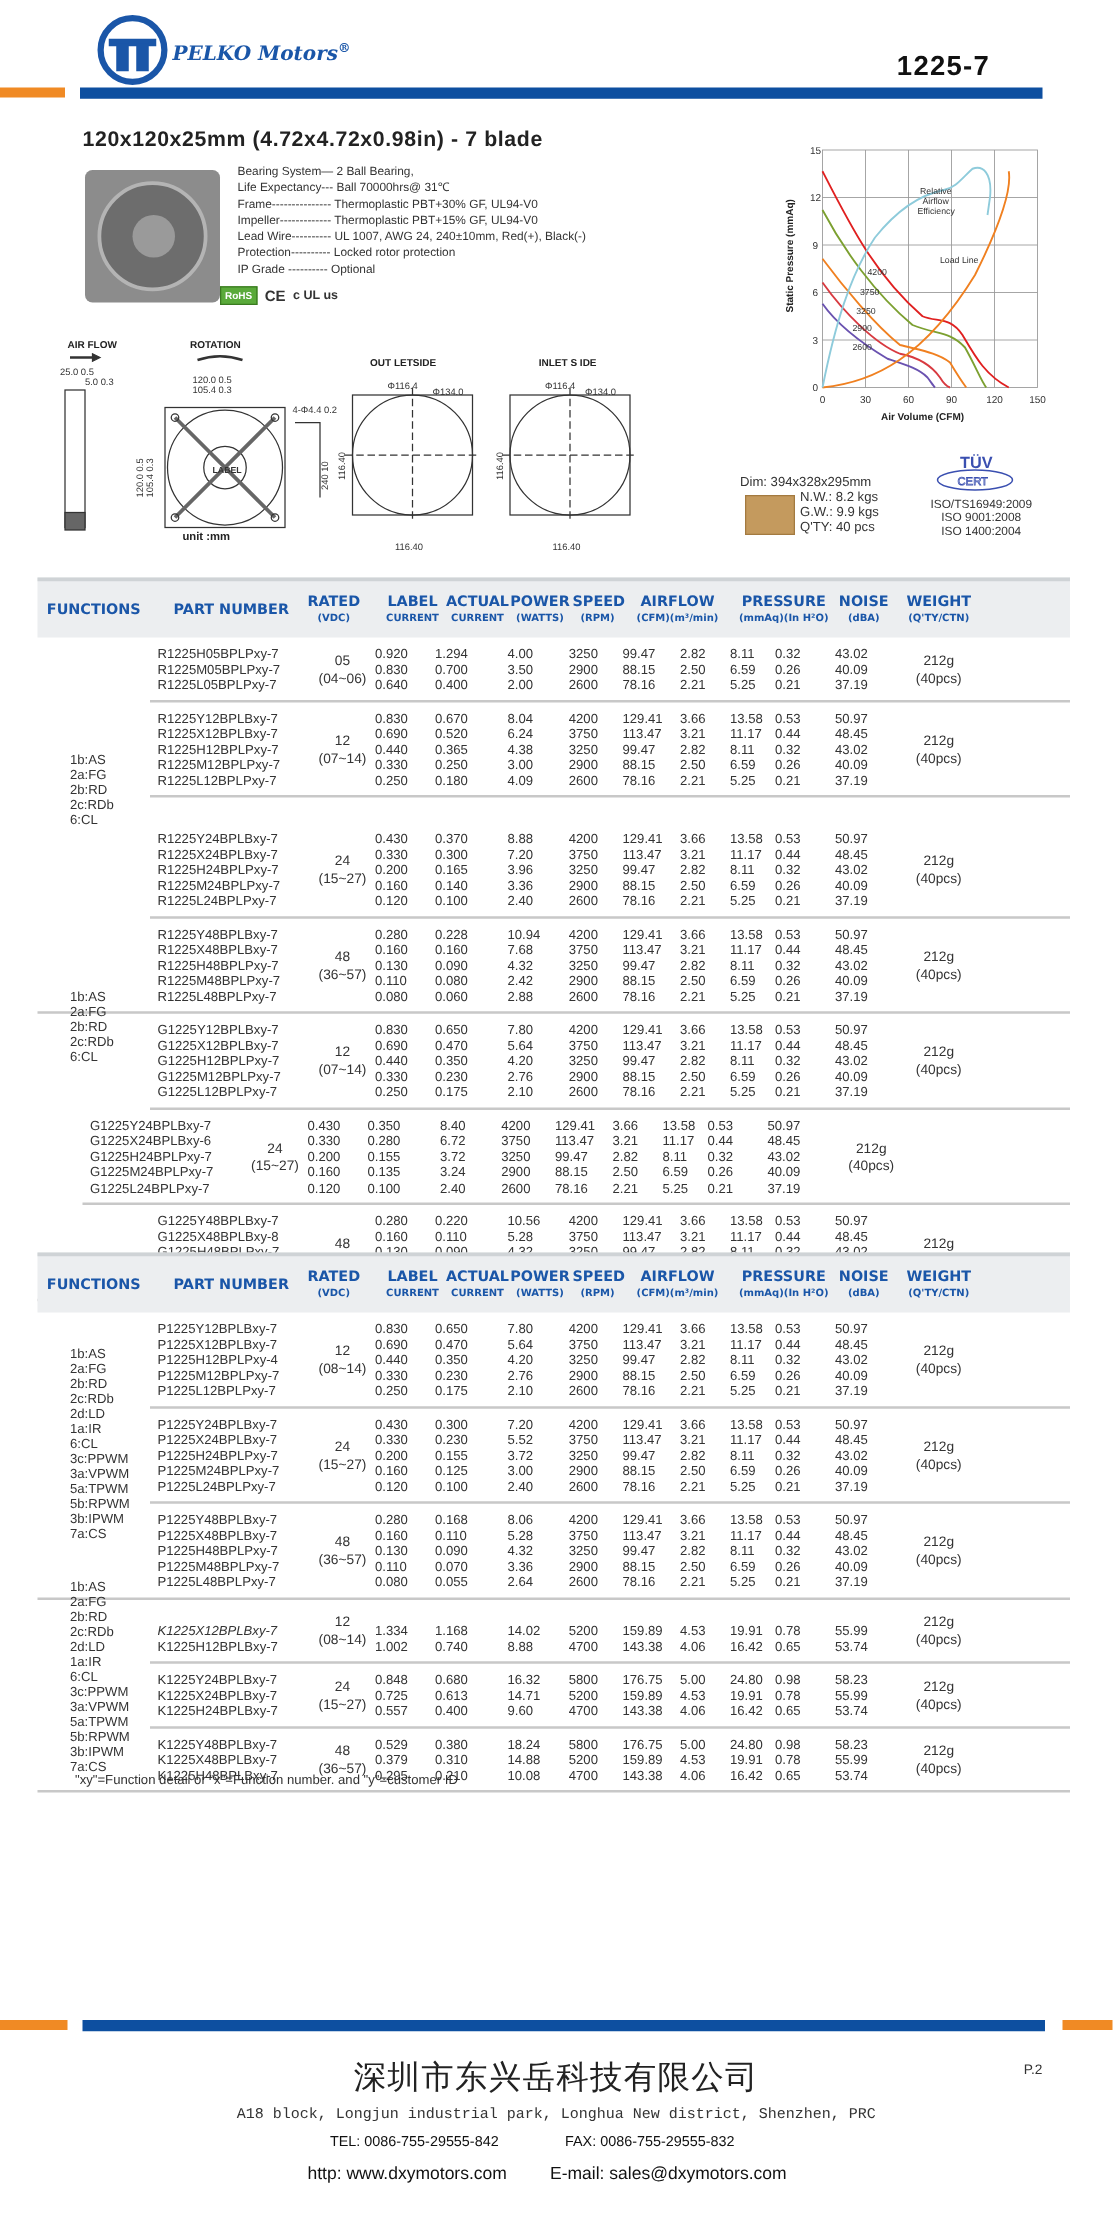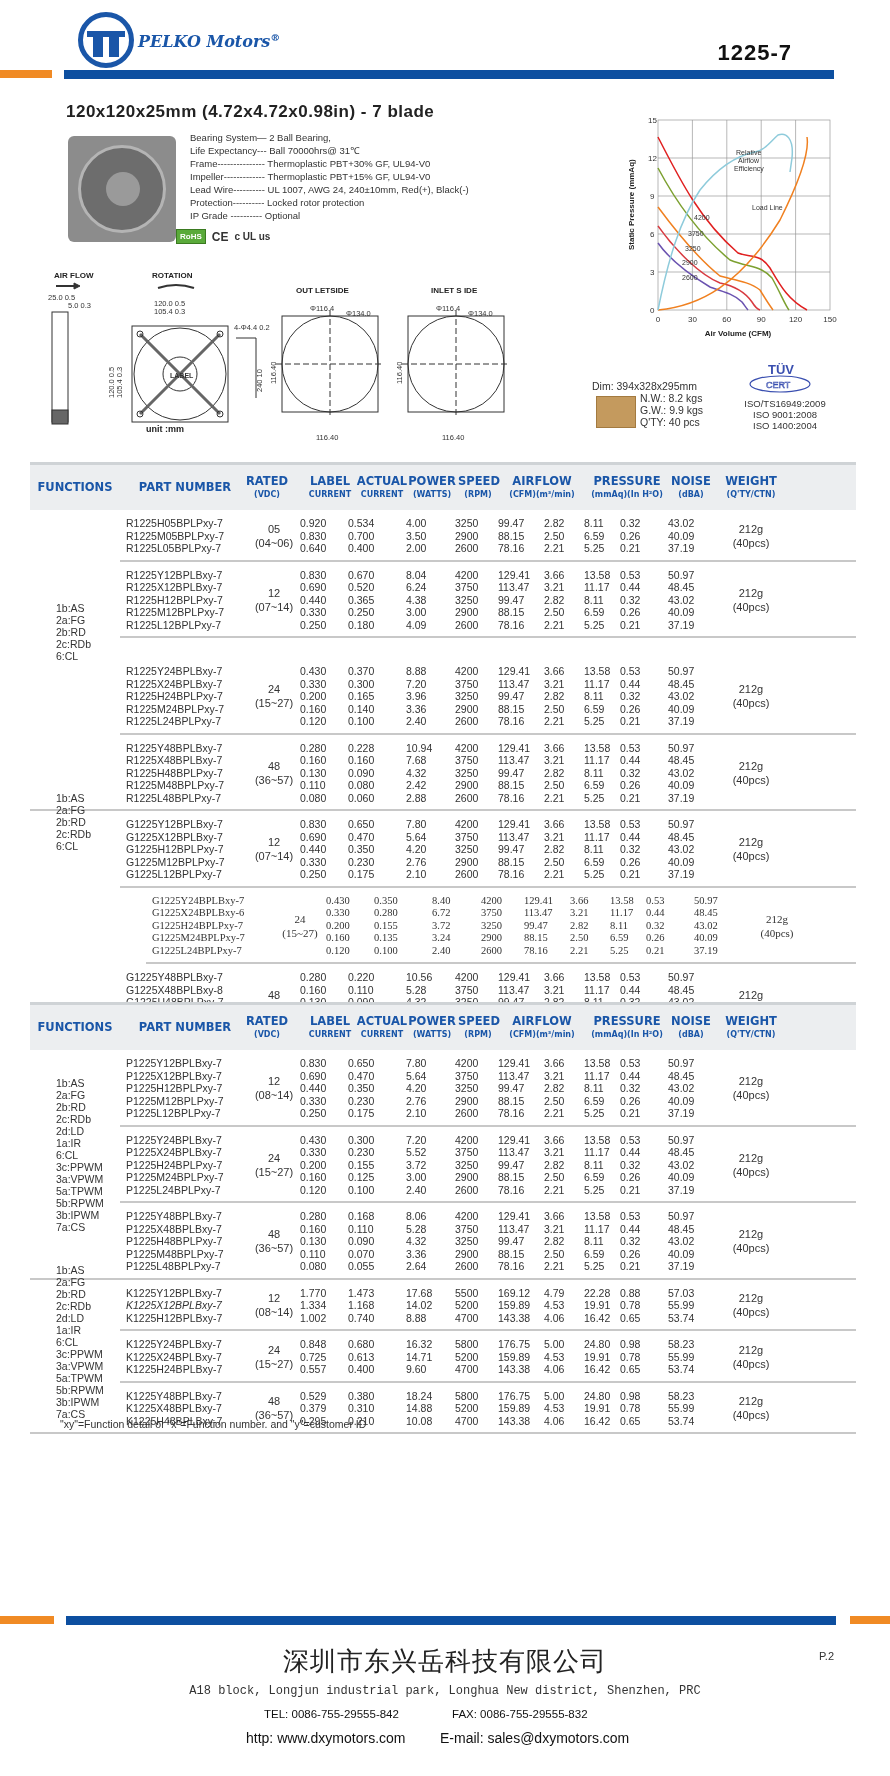--- a/index.html
+++ b/index.html
@@ -251,21 +251,21 @@
       <div class="th" style="left: 428px; width: 40px;"><span>SPEED</span><small>(RPM)</small></div>
       <div class="th" style="left: 470px; width: 84px;"><span>AIRFLOW</span><small>(CFM)(m³/min)</small></div>
       <div class="th" style="left: 556px; width: 82px;"><span>PRESSURE</span><small>(mmAq)(In H²O)</small></div>
       <div class="th" style="left: 640px; width: 42px;"><span>NOISE</span><small>(dBA)</small></div>
       <div class="th" style="left: 686px; width: 70px;"><span>WEIGHT</span><small>(Q'TY/CTN)</small></div>
     </div>
     <div class="grp" style="height: 51.5px; margin-left: 90px;">
       <div class="row" style="top: 7px; left: -90px;">
         <span style="left: 96px;">R1225H05BPLPxy-7</span>
         <span style="left: 270px;">0.920</span>
-        <span style="left: 318px;">0.534</span>
+        <span style="left: 318px;">1.294</span>
         <span style="left: 376px;">4.00</span>
         <span style="left: 425px;">3250</span>
         <span style="left: 468px;">99.47</span>
         <span style="left: 514px;">2.82</span>
         <span style="left: 554px;">8.11</span>
         <span style="left: 590px;">0.32</span>
         <span style="left: 638px;">43.02</span>
       </div>
       <div class="row" style="top: 19.5px; left: -90px;">
         <span style="left: 96px;">R1225M05BPLPxy-7</span>
@@ -573,21 +573,21 @@
       </div>
       <div class="rated" style="left: 124px; top: 24.25px;">
         <div>12</div>
         <div>(07~14)</div>
       </div>
       <div class="weight" style="left: 596px; top: 24.25px;">
         <div>212g</div>
         <div>(40pcs)</div>
       </div>
     </div>
-    <div class="grp" style="height: 76.5px; margin-left: 116px; font-family: Liberation Serif, serif;">
+    <div class="grp" style="height: 76.5px; margin-left: 36px;">
       <div class="row" style="top: 7px; left: -90px;">
         <span style="left: 96px;">G1225Y24BPLBxy-7</span>
         <span style="left: 270px;">0.430</span>
         <span style="left: 318px;">0.350</span>
         <span style="left: 376px;">8.40</span>
         <span style="left: 425px;">4200</span>
         <span style="left: 468px;">129.41</span>
         <span style="left: 514px;">3.66</span>
         <span style="left: 554px;">13.58</span>
         <span style="left: 590px;">0.53</span>
@@ -769,21 +769,21 @@
         <span style="left: 318px;">0.470</span>
         <span style="left: 376px;">5.64</span>
         <span style="left: 425px;">3750</span>
         <span style="left: 468px;">113.47</span>
         <span style="left: 514px;">3.21</span>
         <span style="left: 554px;">11.17</span>
         <span style="left: 590px;">0.44</span>
         <span style="left: 638px;">48.45</span>
       </div>
       <div class="row" style="top: 32px; left: -90px;">
-        <span style="left: 96px;">P1225H12BPLPxy-7</span>
+        <span style="left: 96px;">P1225H12BPLPxy-4</span>
         <span style="left: 270px;">0.440</span>
         <span style="left: 318px;">0.350</span>
         <span style="left: 376px;">4.20</span>
         <span style="left: 425px;">3250</span>
         <span style="left: 468px;">99.47</span>
         <span style="left: 514px;">2.82</span>
         <span style="left: 554px;">8.11</span>
         <span style="left: 590px;">0.32</span>
         <span style="left: 638px;">43.02</span>
       </div>
@@ -954,32 +954,20 @@
       <div class="rated" style="left: 214px; top: 24.25px;">
         <div>48</div>
         <div>(36~57)</div>
       </div>
       <div class="weight" style="left: 686px; top: 24.25px;">
         <div>212g</div>
         <div>(40pcs)</div>
       </div>
     </div>
     <div class="grp" style="height: 51.5px; margin-left: 90px;">
-      <div class="row" style="top: 7px; left: -90px;">
-        <span style="left: 96px;">K1225Y12BPLBxy-7</span>
-        <span style="left: 270px;">1.770</span>
-        <span style="left: 318px;">1.473</span>
-        <span style="left: 376px;">17.68</span>
-        <span style="left: 425px;">5500</span>
-        <span style="left: 468px;">169.12</span>
-        <span style="left: 514px;">4.79</span>
-        <span style="left: 554px;">22.28</span>
-        <span style="left: 590px;">0.88</span>
-        <span style="left: 638px;">57.03</span>
-      </div>
       <div class="row" style="top: 19.5px; left: -90px;">
         <span style="left: 96px; font-style: italic;">K1225X12BPLBxy-7</span>
         <span style="left: 270px;">1.334</span>
         <span style="left: 318px;">1.168</span>
         <span style="left: 376px;">14.02</span>
         <span style="left: 425px;">5200</span>
         <span style="left: 468px;">159.89</span>
         <span style="left: 514px;">4.53</span>
         <span style="left: 554px;">19.91</span>
         <span style="left: 590px;">0.78</span>

